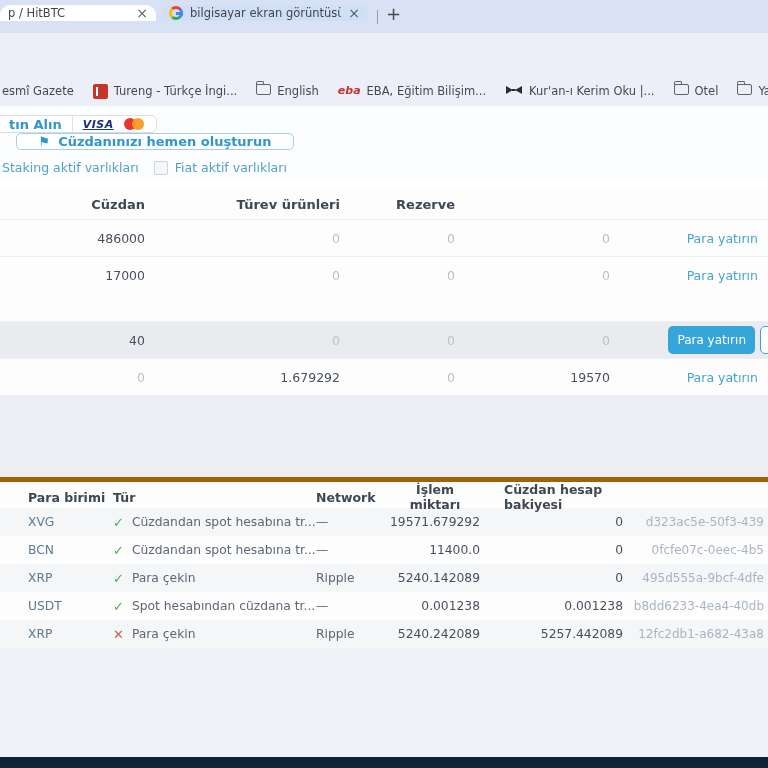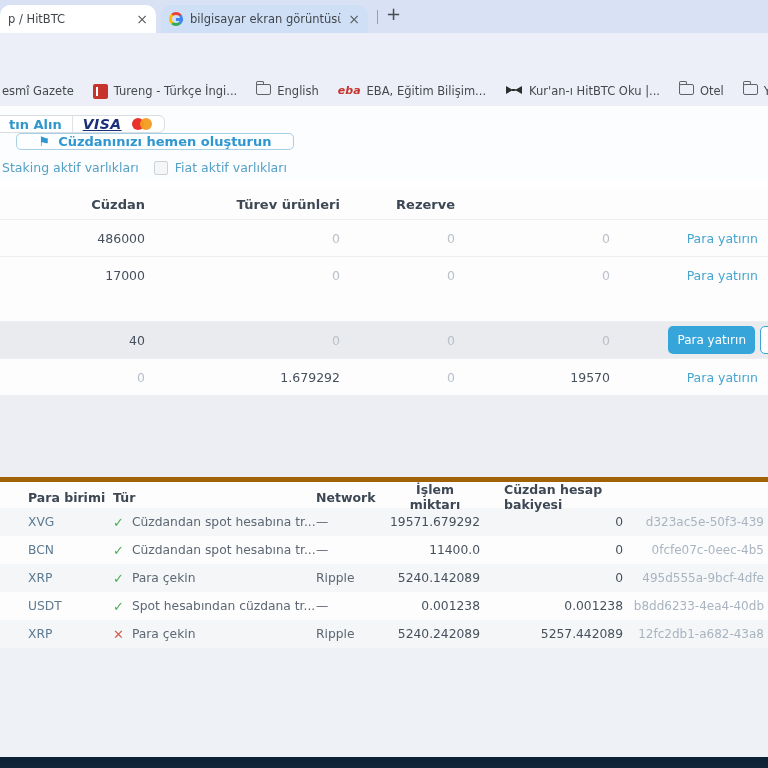--- a/index.html
+++ b/index.html
@@ -1,21 +1,21 @@
 <!DOCTYPE html>
 <html><head>
 <meta charset="utf-8">
 <style>
   html,body{margin:0;padding:0;}
   .screen{width:768px;height:768px;position:relative;overflow:hidden;
           font-family:"DejaVu Sans",sans-serif;background:#fff;}
 
   
   .tabstrip{height:33px;background:#d8e2f4;position:relative;}
-  .tab{position:absolute;top:5px;height:28px;display:flex;align-items:center;
+  .tab{position:absolute;top:5px;height:16px;display:flex;align-items:center;
        border-radius:10px 10px 0 0;box-sizing:border-box;}
   .tab.active{left:0;width:156px;background:#fff;padding:0 8px 0 8px;}
   .tab.inactive{left:161px;width:207px;background:#cfdff6;padding:0 8px;gap:7px;}
   .tab-title{flex:1;font-size:11.5px;color:#41464b;white-space:nowrap;overflow:hidden;}
   .tab-close{font-size:14px;color:#5a5d61;cursor:pointer;line-height:1;}
   .g-icon{width:14px;height:14px;border-radius:50%;flex:0 0 14px;position:relative;
      background:conic-gradient(from -40deg,#ea4335 0 90deg,#4285f4 90deg 180deg,#34a853 180deg 260deg,#fbbc05 260deg 360deg);}
   .g-icon::before{content:"";position:absolute;inset:3px;background:#cfdff6;border-radius:50%;}
   .g-icon::after{content:"";position:absolute;right:0;top:5.5px;width:7px;height:3px;background:#4285f4;}
   .tab-sep{position:absolute;left:377px;top:10px;width:1px;height:14px;background:#93a0b4;}
@@ -34,21 +34,21 @@
   .bm-eba{color:#c6342c;font-weight:bold;font-style:italic;font-size:11px;}
   .bm-ornament{width:18px;height:12px;}
 
   
   .actions-row{height:31px;padding-top:9px;background:#fcfdfe;display:flex;align-items:flex-start;flex-direction:column;}
   .buy-button{height:30px;border:1px solid #d9dee4;border-radius:6px;background:#fff;
               display:flex;align-items:center;gap:10px;padding:0 12px 0 58px;margin-left:-50px;
               box-sizing:border-box;cursor:pointer;}
   .buy-label{font-size:13px;font-weight:bold;color:#2f97cf;}
   .v-sep{width:1px;height:16px;background:#dfe3e8;}
-  .visa{font-size:14px;font-weight:bold;font-style:italic;color:#1a2f7a;letter-spacing:.5px;text-decoration:underline;}
+  .visa{font-size:11px;font-weight:bold;font-style:italic;color:#1a2f7a;letter-spacing:.5px;text-decoration:underline;}
   .mc{display:flex;}
   .mc i{width:12px;height:12px;border-radius:50%;display:block;}
   .mc .c1{background:#e8342c;}
   .mc .c2{background:#f49b20;margin-left:-4px;opacity:.95;}
   .wallet-button{margin-left:16px;width:278px;height:30px;border:1px solid #a6cfe3;border-radius:5px;
                  background:#fdfeff;display:flex;align-items:center;justify-content:center;gap:8px;
                  color:#2f97cf;font-weight:bold;font-size:13px;box-sizing:border-box;cursor:pointer;}
   .flag{font-size:13px;font-weight:normal;}
 
   
@@ -135,21 +135,21 @@
       <span>English</span>
     </div>
     <div class="bm">
       <span class="bm-eba">eba</span>
       <span>EBA, Eğitim Bilişim...</span>
     </div>
     <div class="bm">
       <svg class="bm-ornament" viewBox="0 0 18 12">
         <path d="M1,2 L8,6 L1,10 Z M17,2 L10,6 L17,10 Z M7,5 h4 v2 h-4 Z" fill="#2e2e2e"></path>
       </svg>
-      <span>Kur'an-ı HitBTC Oku |...</span>
+      <span>Kur'an-ı Kerim Oku |...</span>
     </div>
     <div class="bm">
       <span class="bm-folder"></span>
       <span>Otel</span>
     </div>
     <div class="bm">
       <span class="bm-folder"></span>
       <span>Yaz Okulu</span>
     </div>
 

